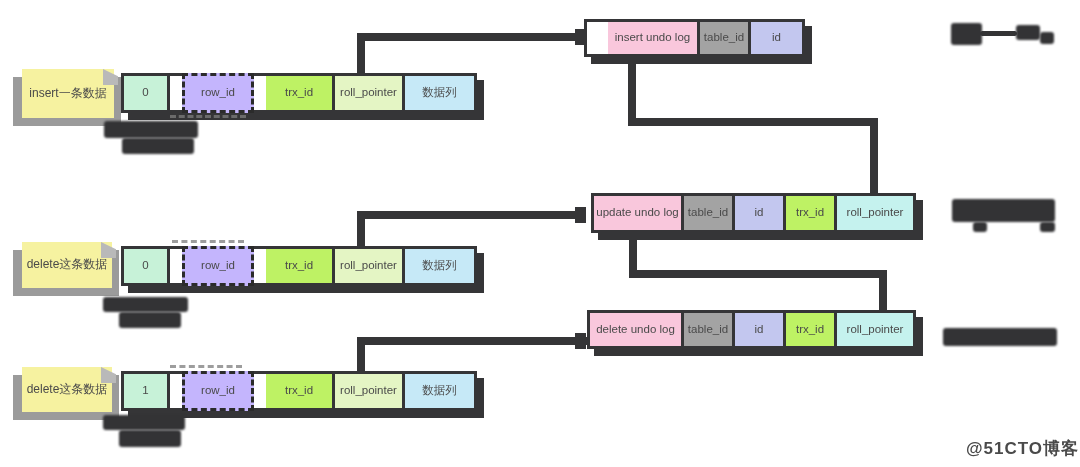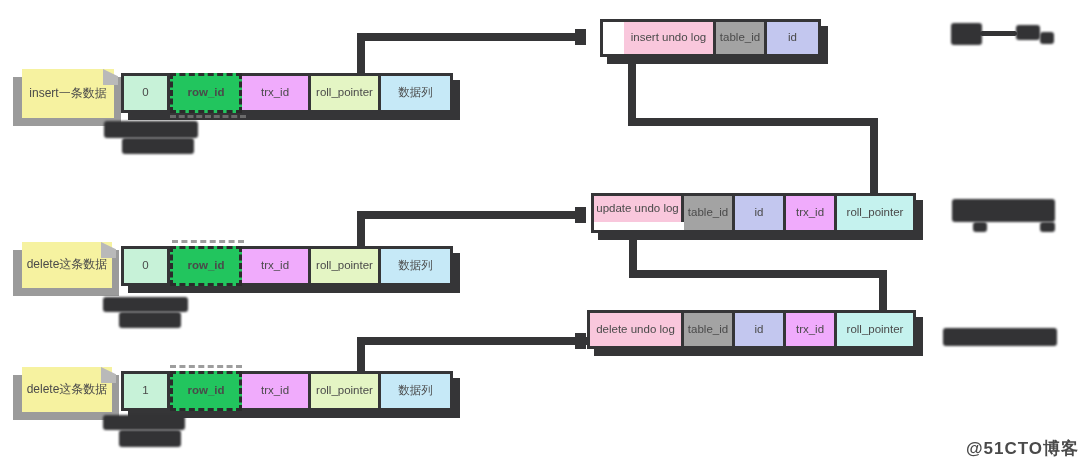--- a/index.html
+++ b/index.html
@@ -24,22 +24,22 @@
     border:3px solid #353537;box-shadow:7px 7px 0 #353537;
   }
   .cell{
     display:flex;align-items:center;justify-content:center;text-align:center;
     font-size:11.5px;color:#4a4a4a;border-right:3px solid #353537;
     box-sizing:border-box;line-height:1.15;padding:0 1px;
   }
   .cell:last-child{border-right:none;}
   .rec .cell{height:34px;}
   .c-flag{background:#c7f2d8;}
-  .c-dash{background:#22c55e;border:3px dashed #2b2b2b !important;margin:-3px 0;height:40px !important;z-index:2;font-weight:bold;}
-  .c-trx{background:#f0abfc;}
+  .c-dash{background:#c4b5fd;border:3px dashed #2b2b2b !important;margin:-3px 12px;height:40px !important;z-index:2;}
+  .c-trx{background:#bef264;}
   .c-rollg{background:#e4f5c4;}
   .c-data{background:#c6e9f7;}
   .c-pink{background:#f9c7dc;}
   .c-tid{background:#a3a3a3;}
   .c-id{background:#c3c7ef;}
   .c-rollc{background:#c5f2ee;}
   
   .ln{position:absolute;background:#353537;}
   
   .echo{position:absolute;border-top:3px dashed #7d7d7d;height:0;opacity:.75;}
@@ -107,27 +107,27 @@
   <div class="cell c-dash" style="width:72px;">row_id</div>
   <div class="cell c-trx" style="width:69px;">trx_id</div>
   <div class="cell c-rollg" style="width:70px;">roll_pointer</div>
   <div class="cell c-data" style="width:69px;">数据列</div>
 </div>
 
 <div class="echo" style="left:170px;top:115px;width:76px;"></div>
 <div class="echo" style="left:172px;top:240px;width:72px;"></div>
 <div class="echo" style="left:170px;top:365px;width:72px;"></div>
 
-<div class="tbl" style="left:600px;top:19px;padding-left:21px;">
+<div class="tbl" style="left:584px;top:19px;padding-left:21px;">
   <div class="cell c-pink" style="width:92px;height:32px;">insert undo log</div>
   <div class="cell c-tid" style="width:51px;height:32px;">table_id</div>
   <div class="cell c-id" style="width:51px;height:32px;">id</div>
 </div>
 <div class="tbl" style="left:591px;top:193px;">
-  <div class="cell c-pink" style="width:90px;height:26px;">update undo log</div>
+  <div class="cell c-pink" style="width:90px;height:34px;">update undo log</div>
   <div class="cell c-tid" style="width:51px;height:34px;">table_id</div>
   <div class="cell c-id" style="width:51px;height:34px;">id</div>
   <div class="cell c-trx" style="width:51px;height:34px;">trx_id</div>
   <div class="cell c-rollc" style="width:76px;height:34px;">roll_pointer</div>
 </div>
 <div class="tbl" style="left:587px;top:310px;">
   <div class="cell c-pink" style="width:94px;height:33px;">delete undo log</div>
   <div class="cell c-tid" style="width:51px;height:33px;">table_id</div>
   <div class="cell c-id" style="width:51px;height:33px;">id</div>
   <div class="cell c-trx" style="width:51px;height:33px;">trx_id</div>

